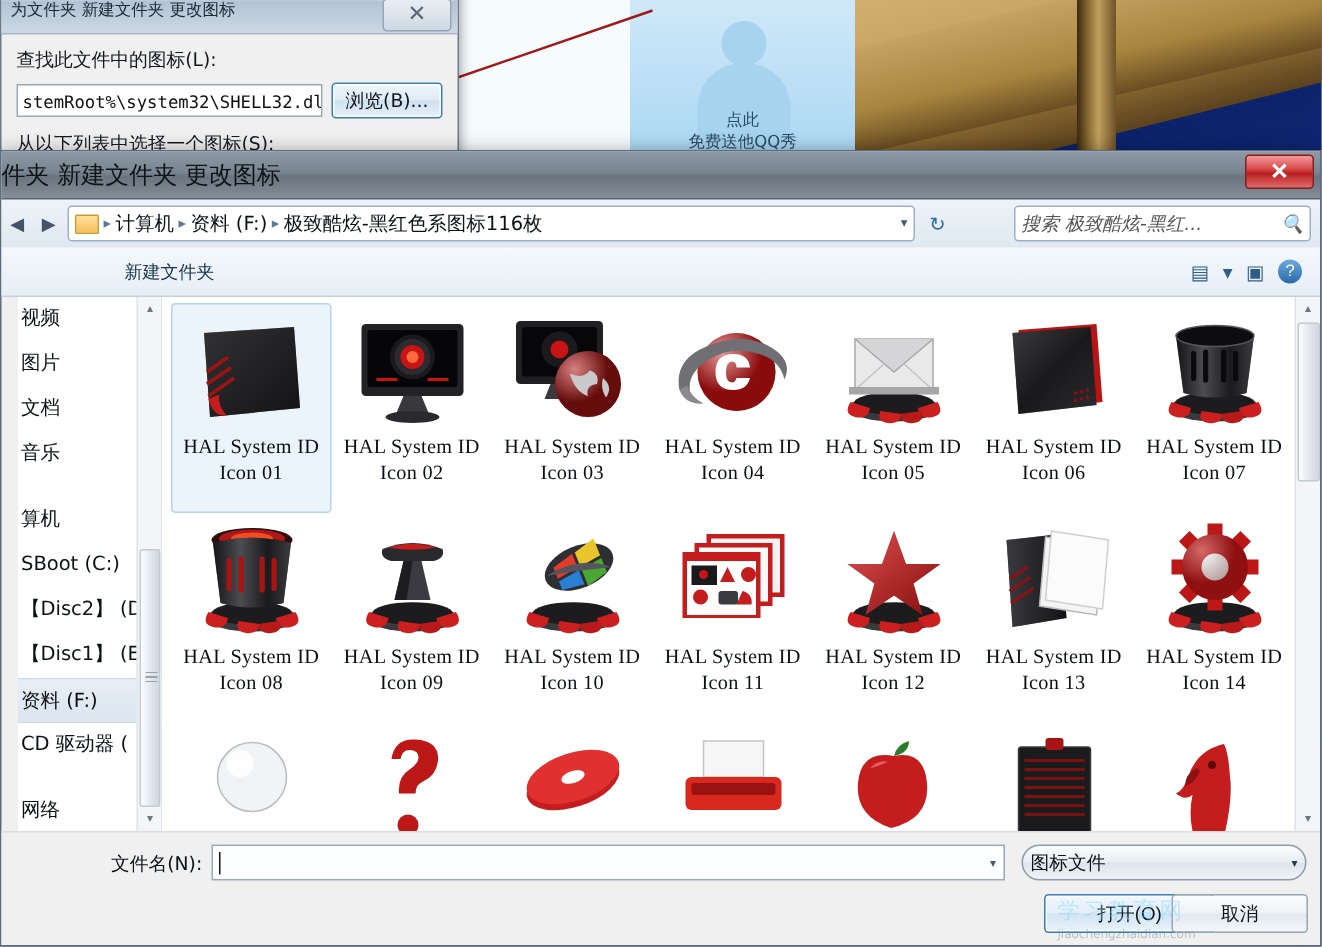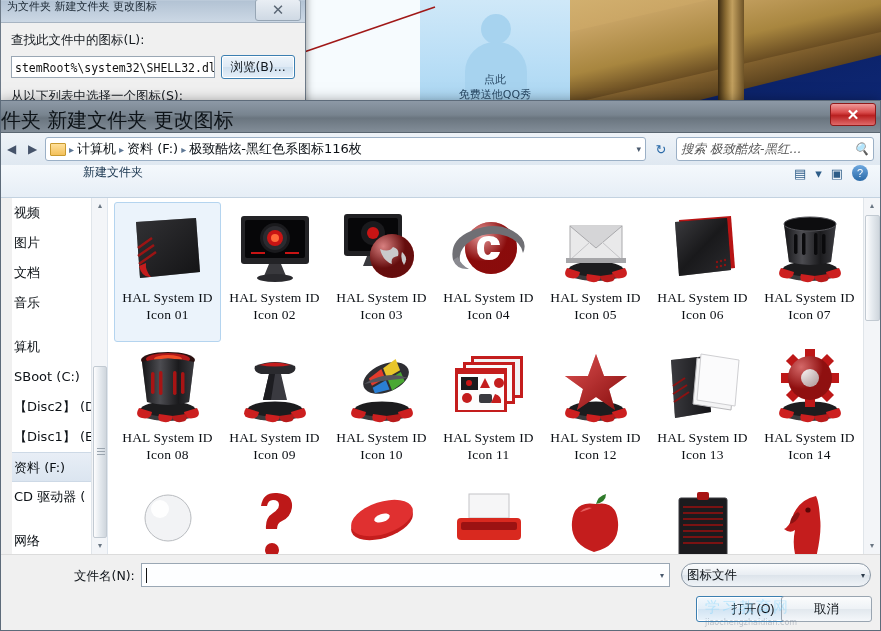--- a/index.html
+++ b/index.html
@@ -111,21 +111,21 @@
     box-shadow: 0 3px 14px rgba(0,0,0,.5);
     display: flex; flex-direction: column;
   }
   #od-titlebar {
     position: relative; height: 32px;
     background: linear-gradient(180deg,#8d99a6 0%, #78848f 45%, #6a757f 55%, #828d98 100%);
     border-bottom: 1px solid #5a6671;
   }
   #od-title {
     position: absolute; left: 0px; top: 6px;
-    font-size: 20px; color: #0d1318; white-space: nowrap;
+    font-size: 16px; color: #0d1318; white-space: nowrap;
     font-family: "DejaVu Sans", sans-serif;
   }
   #od-close {
     position: absolute; right: 4px; top: 2px; width: 46px; height: 23px;
     background: linear-gradient(180deg,#f09a9a 0%, #d94b4b 40%, #b92020 55%, #e06a6a 100%);
     border: 1px solid #8e1a1a; border-radius: 3px;
     color: #fff; font-size: 15px; font-weight: bold; text-align: center; line-height: 21px;
   }
 
   
@@ -153,27 +153,28 @@
   #bc-drop { margin-left: auto; color: #4a5a6e; font-size: 9px; }
   #refresh-btn {
     width: 22px; height: 22px; color: #2a6aa8; font-size: 13px; text-align: center; line-height: 22px;
     border: 1px solid transparent;
   }
   #searchbox {
     width: 198px; height: 24px; display: flex; align-items: center;
     background: #fff; border: 1px solid #9bb0c6; border-radius: 3px; padding: 0 4px;
     font-size: 12.5px; color: #555; font-style: italic;
     font-family: "DejaVu Sans", sans-serif;
+    margin-left: 36px;
   }
   #search-ph { flex: 1; white-space: nowrap; overflow: hidden; }
   #search-icon { color: #3a6f9a; font-size: 12px; }
 
   
   #od-cmdrow {
-    height: 28px; display: flex; align-items: flex-end;
+    height: 28px; display: flex; align-items: center;
     background: linear-gradient(180deg,#f4f8fc 0%, #e6eef6 100%);
     border-bottom: 1px solid #c3d2e0;
     padding: 16px 6px;
   }
   #newfolder-btn { font-size: 12px; color: #17334d; margin-left: 76px; font-family: "DejaVu Sans", sans-serif; }
   .cmd-icons { margin-left: auto; display: flex; align-items: center; gap: 9px; padding-right: 6px; }
   .cmd-ico { color: #2e5d88; font-size: 13px; }
   #help-ico {
     width: 16px; height: 16px; border-radius: 50%;
     background: linear-gradient(180deg,#6ea8e0 0%,#2a6aa8 100%);

